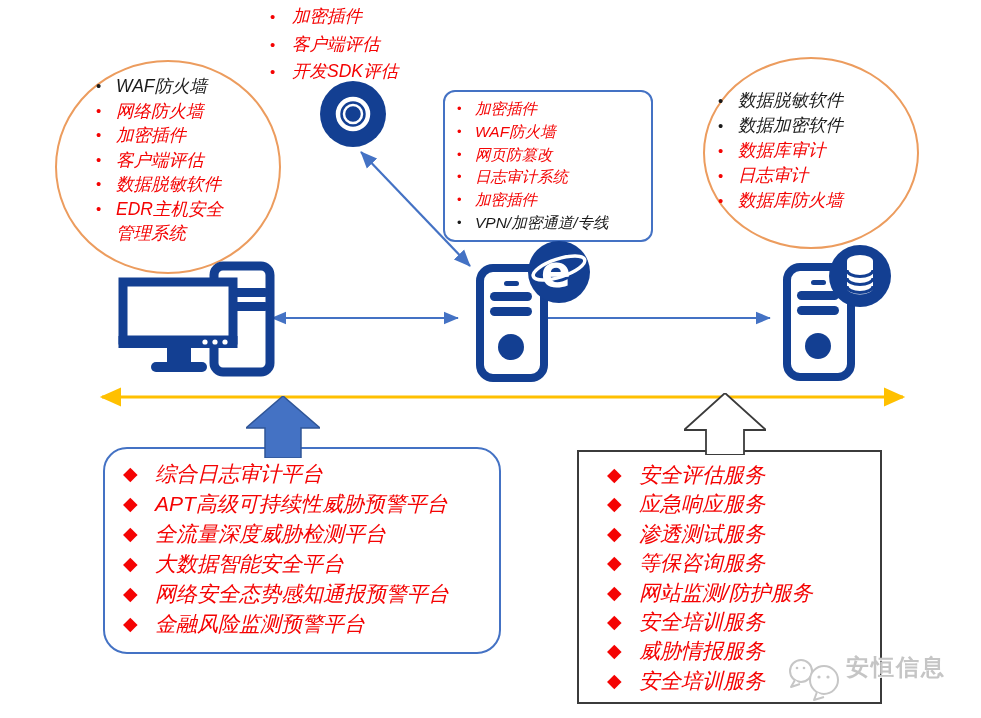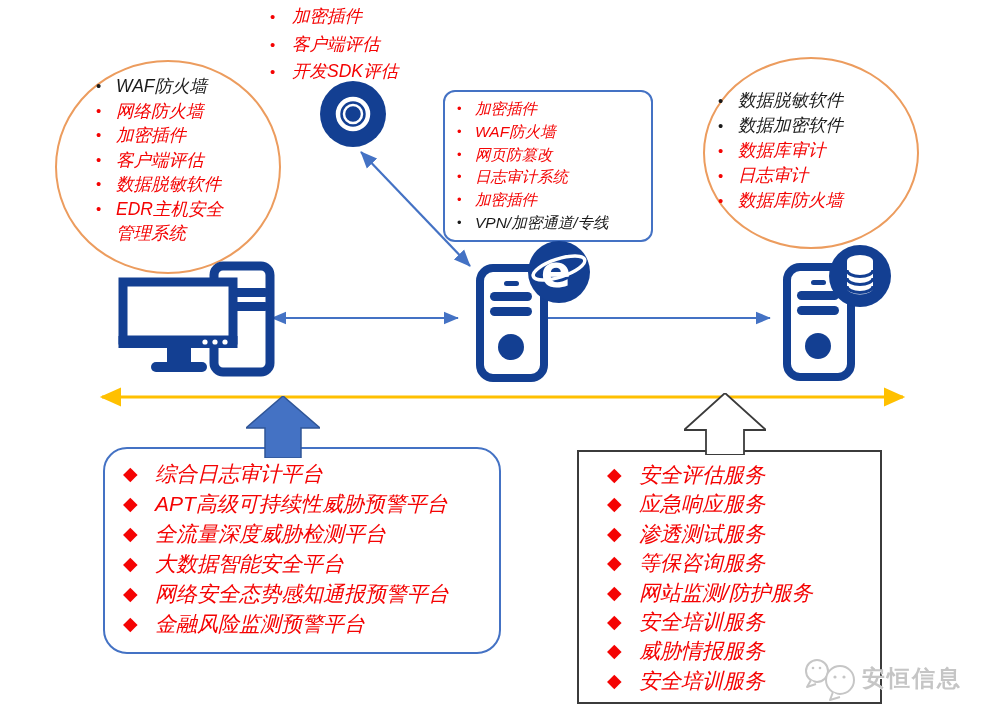--- a/index.html
+++ b/index.html
@@ -51,21 +51,21 @@
   #right-ellipse-list .bullet{width:20px;font-size:15px;}
   
   #platforms-list{left:18px;top:10px;width:370px;font-size:21px;}
   #platforms-list .li{line-height:30px;}
   #platforms-list .bullet{width:32px;font-size:19px;color:var(--red,#f40000);}
   
   #services-list{left:28px;top:8px;width:265px;font-size:21px;}
   #services-list .li{line-height:29.4px;}
   #services-list .bullet{width:32px;font-size:19px;color:var(--red,#f40000);}
   
-  #vendor-logo{left:800px;top:652px;z-index:6;display:flex;align-items:center;}
+  #vendor-logo{left:784px;top:652px;z-index:6;display:flex;align-items:flex-start;}
   #vendor-logo .logo-text{
     color:var(--logo_gray,#c5c5c5);font-size:23px;font-weight:bold;letter-spacing:2px;
     text-shadow:1px 1px 0 #ffffff;
   }
   .z1{z-index:1;} .z3{z-index:3;} .z4{z-index:4;}
 </style>
 </head>
 <body>
 
 <svg class="abs z1" style="left:0;top:0;" width="981" height="718" viewBox="0 0 981 718" aria-hidden="true">

